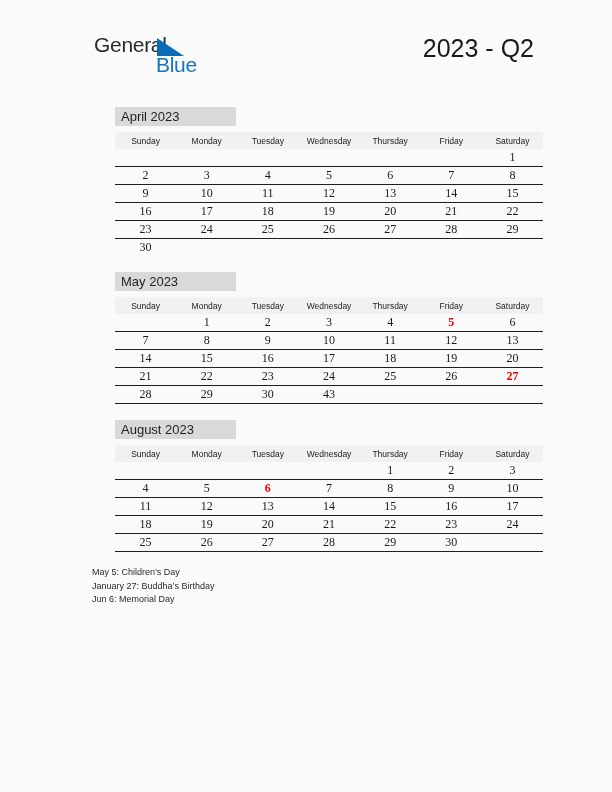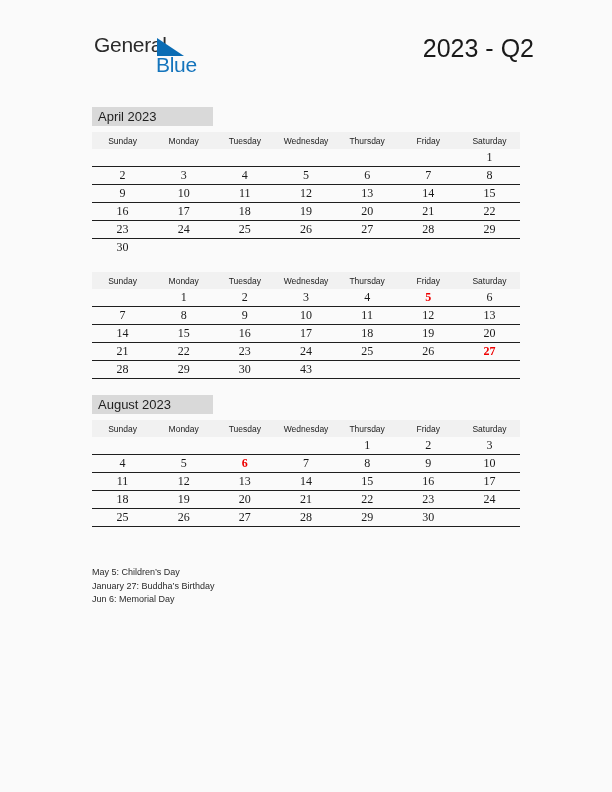--- a/index.html
+++ b/index.html
@@ -86,21 +86,21 @@
     font-family: "Liberation Sans", sans-serif;
   }
 
   
   .months {
     position: absolute;
     left: 92px;
     top: 107px;
     width: 428px;
   }
-  .month-block { width: 428px; }
+  .month-block { width: 428px; margin-left: 23px; }
   .month-block.m-april { margin-bottom: 16px; }
   .month-block.m-may   { margin-bottom: 16px; }
 
   .month-name {
     display: inline-block;
     background: #d9d9d9;
     color: #1f1f1f;
     font-size: 13px;
     font-weight: 400;
     font-family: "Liberation Sans", sans-serif;
@@ -246,21 +246,21 @@
             <td>30</td>
             <td class="empty"></td>
             <td class="empty"></td>
             <td class="empty"></td>
             <td class="empty"></td>
             <td class="empty"></td>
             <td class="empty"></td>
           </tr>
         </tbody>
       </table></div>
-    <div class="month-block m-may"><table class="cal">
+    <div class="month-block m-may"><div class="month-name">May 2023</div><table class="cal">
         <thead>
           <tr>
             <th>Sunday</th>
             <th>Monday</th>
             <th>Tuesday</th>
             <th>Wednesday</th>
             <th>Thursday</th>
             <th>Friday</th>
             <th>Saturday</th>
           </tr>

